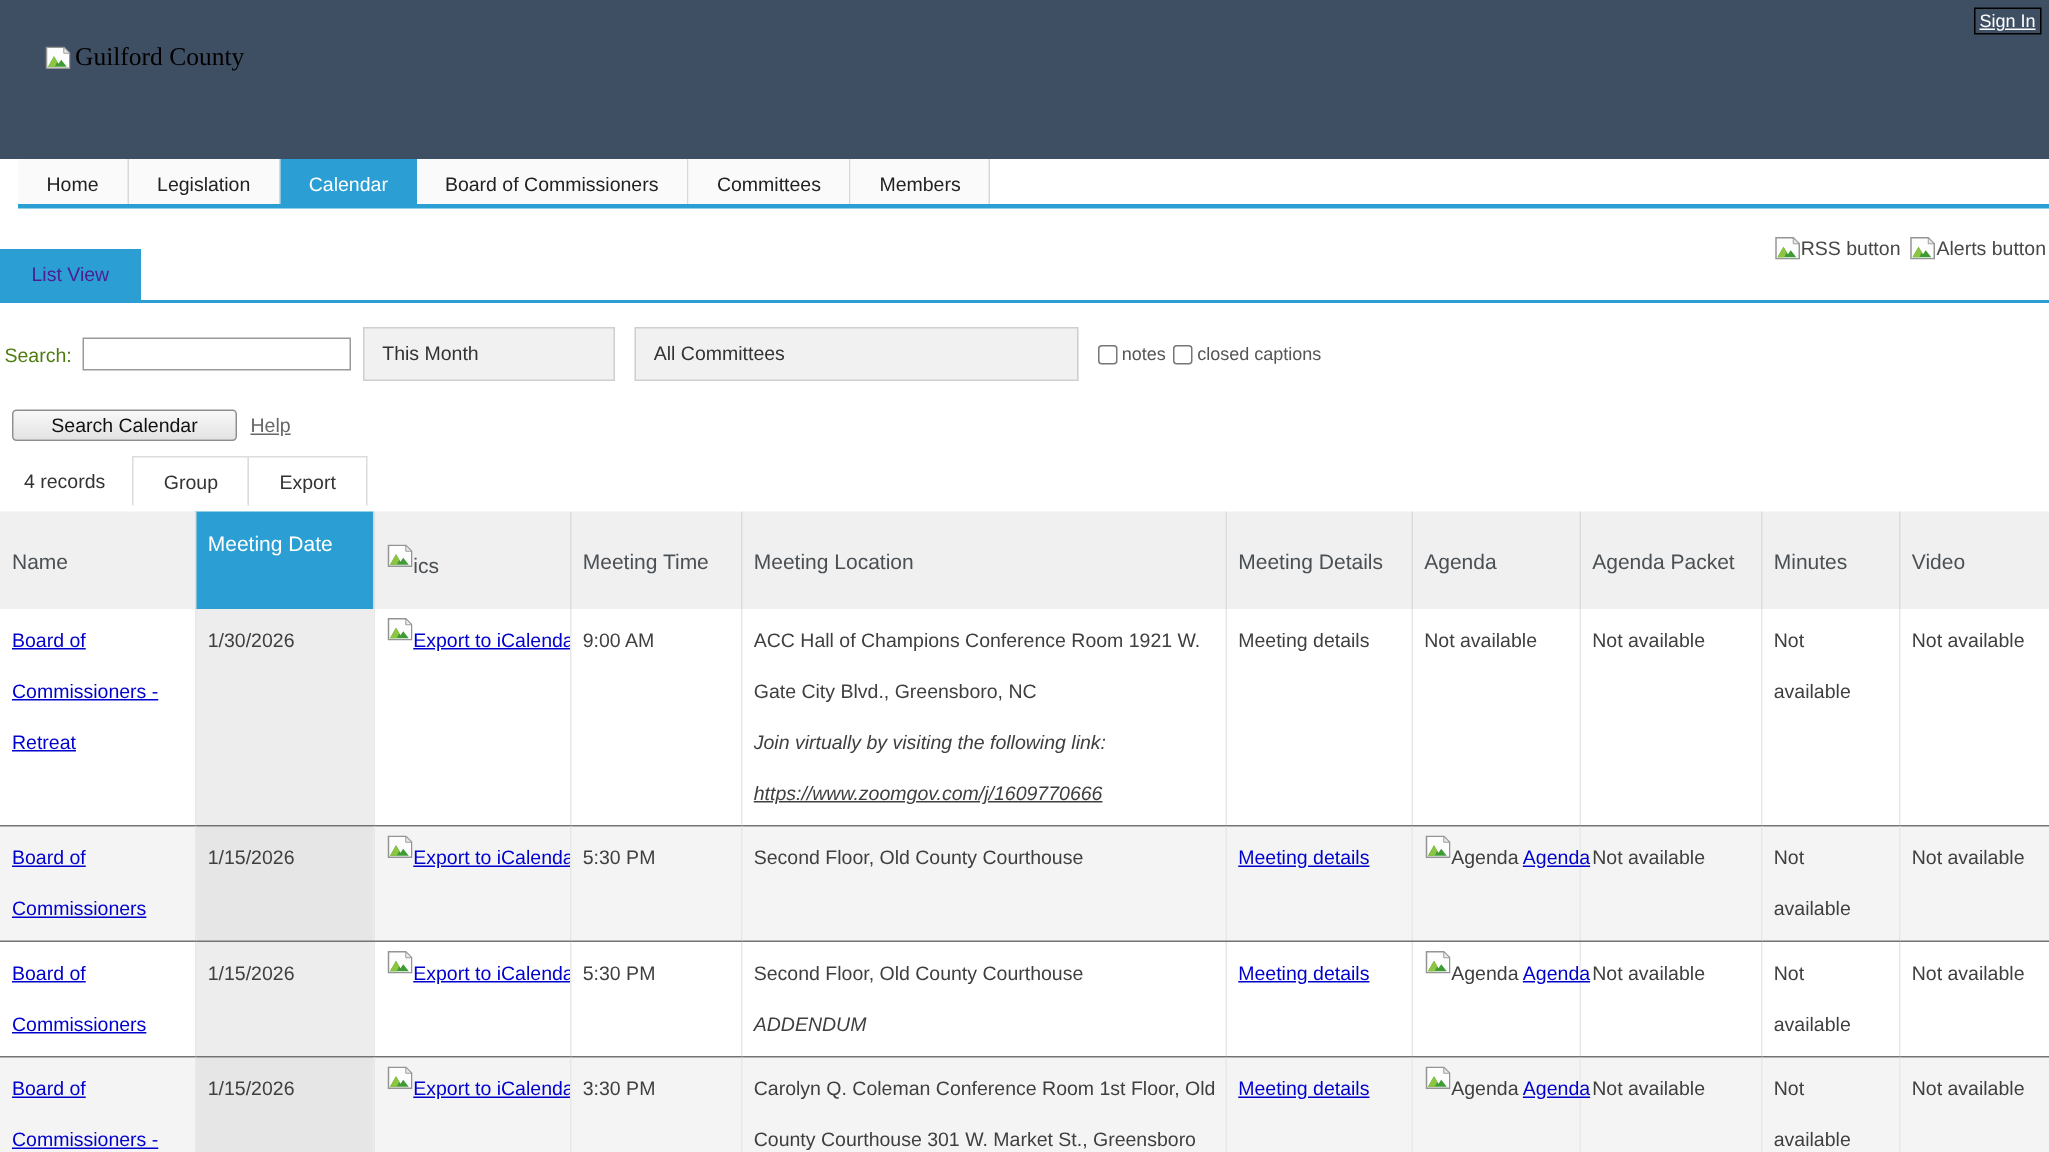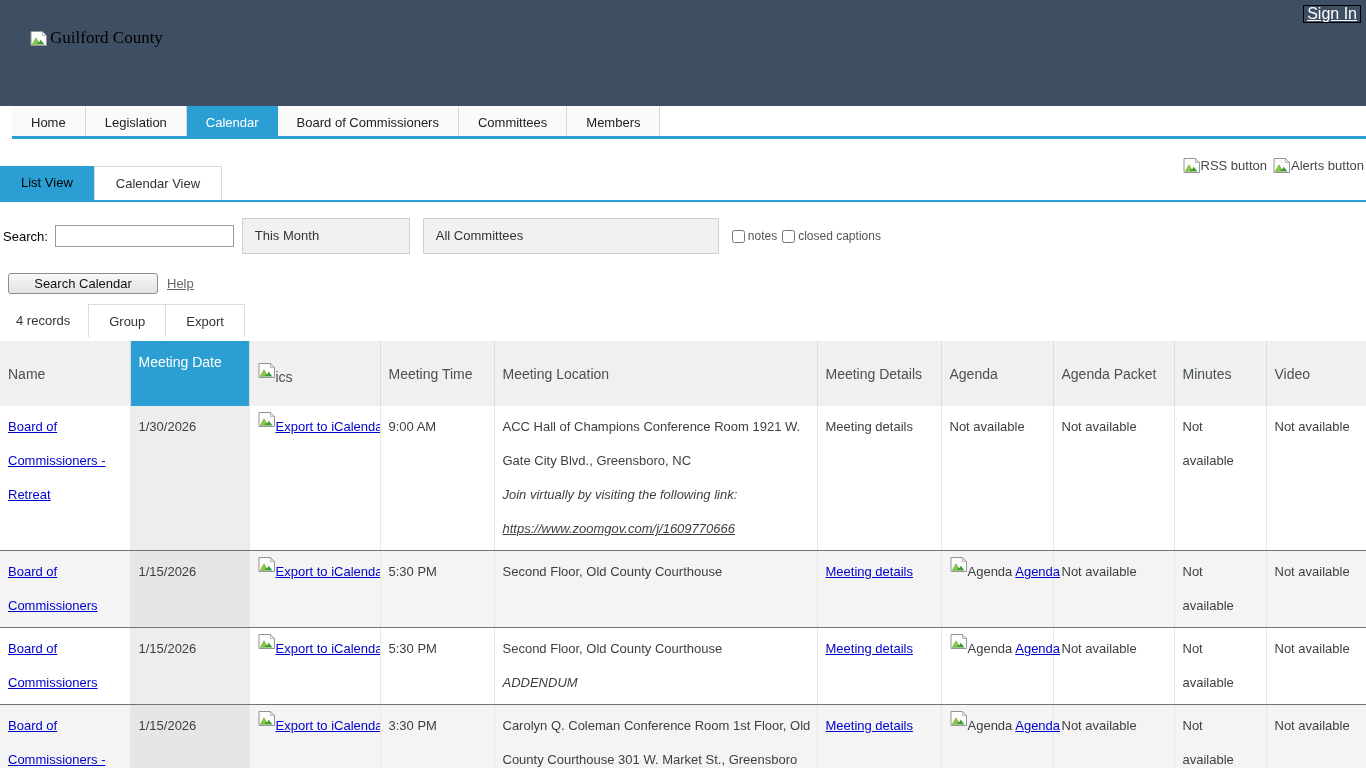--- a/index.html
+++ b/index.html
@@ -10,43 +10,43 @@
     background:#fff;
     font-family:"Liberation Sans", sans-serif;
     font-size:13px; color:#3f3f3f;
   }
   a { cursor:pointer; }
 
   
   .banner { position:relative; height:106px; background:#3e4e63; }
   .logo { position:absolute; left:30px; top:28px; display:flex; align-items:center; gap:3px;
           font-family:"Liberation Serif", serif; font-size:17px; color:#000;justify-content:center; }
-  .signin { position:absolute; right:5px; top:5px; color:#fff; font-size:16px;
+  .signin { position:absolute; right:5px; top:5px; color:#fff; font-size:12px;
             text-decoration:underline; border:1px solid #000; padding:0 3px; line-height:16px; }
 
   
   .main-nav { display:flex; background:#fff; border-bottom:3px solid #2b9fd4; height:33px;margin-left:12px; }
   .main-nav a { display:block; line-height:33px; padding:0 19px; font-size:13px;
                 color:#222; text-decoration:none; background:#fafafa; border-right:1px solid #d8d8d8; }
   .main-nav a.active { background:#2b9fd4; color:#fff; border-right:none; }
 
   
   .rss-row { display:flex; justify-content:flex-end; align-items:center; gap:6px;
              margin:3px 2px 0 0; height:18px; font-size:13px; color:#474747; }
   .rss-row .imgbtn { display:inline-flex; align-items:center; gap:1px;margin-top:29px; }
 
   
   .view-tabs { display:flex; margin-top:6px; border-bottom:2px solid #2b9fd4; }
   .vtab { height:34px; line-height:34px; padding:0 21px; font-size:13px; color:#333; }
-  .vtab.active { background:#2b9fd4; color:#000000; }
+  .vtab.active { background:#2b9fd4; color:#4c1d95; }
   .vtab.plain  { background:#fff; border:1px solid #d8d8d8; border-bottom:none; }
 
   
   .search-row { display:flex; align-items:center; margin:16px 0 0 3px; height:36px; }
-  .slabel { color:#000000; font-size:13px; margin-right:7px; }
+  .slabel { color:#4d7c0f; font-size:13px; margin-right:7px; }
   .search-input { width:179px; height:22px; border:1px solid #9a9a9a; margin-right:8px;
                   font-family:inherit; font-size:13px; padding:0 4px; }
   .fselect { height:36px; line-height:34px; background:#f1f1f1; border:1px solid #cfcfcf;
              padding-left:12px; font-size:13px; color:#333; margin-right:13px; }
   .fselect.f-date { width:168px; }
   .fselect.f-comm { width:296px; }
   .cb { display:inline-flex; align-items:center; font-size:12px; color:#555; margin-right:5px; }
   .cb input { width:13px; height:13px; margin:0 3px 0 0; }
 
   .btn-row { display:flex; align-items:center; gap:9px; margin:19px 16px 0 8px; height:21px; }
@@ -138,21 +138,20 @@
           <path d="M2 13.5 L6 6.5 L9 11.5 L10.8 8.8 L14.5 13.5 Z" fill="#3f9c35"></path>
           <path d="M2 13.5 L6 6.5 L8.2 10.2 L6.5 13.5 Z" fill="#8cc542"></path>
         </svg>
       </span>
     <span>Alerts button</span>
   </span>
 </div>
 
 <div class="view-tabs">
   <div class="vtab active">List View</div>
-  <div class="vtab plain">Calendar View</div>
 </div>
 
 <div class="search-row">
   <span class="slabel">Search:</span>
   <input type="text" class="search-input" style="">
   <div class="fselect f-date">This Month</div>
   <div class="fselect f-comm">All Committees</div>
   <label class="cb">
     <input type="checkbox" style="">
     <span>notes</span>

